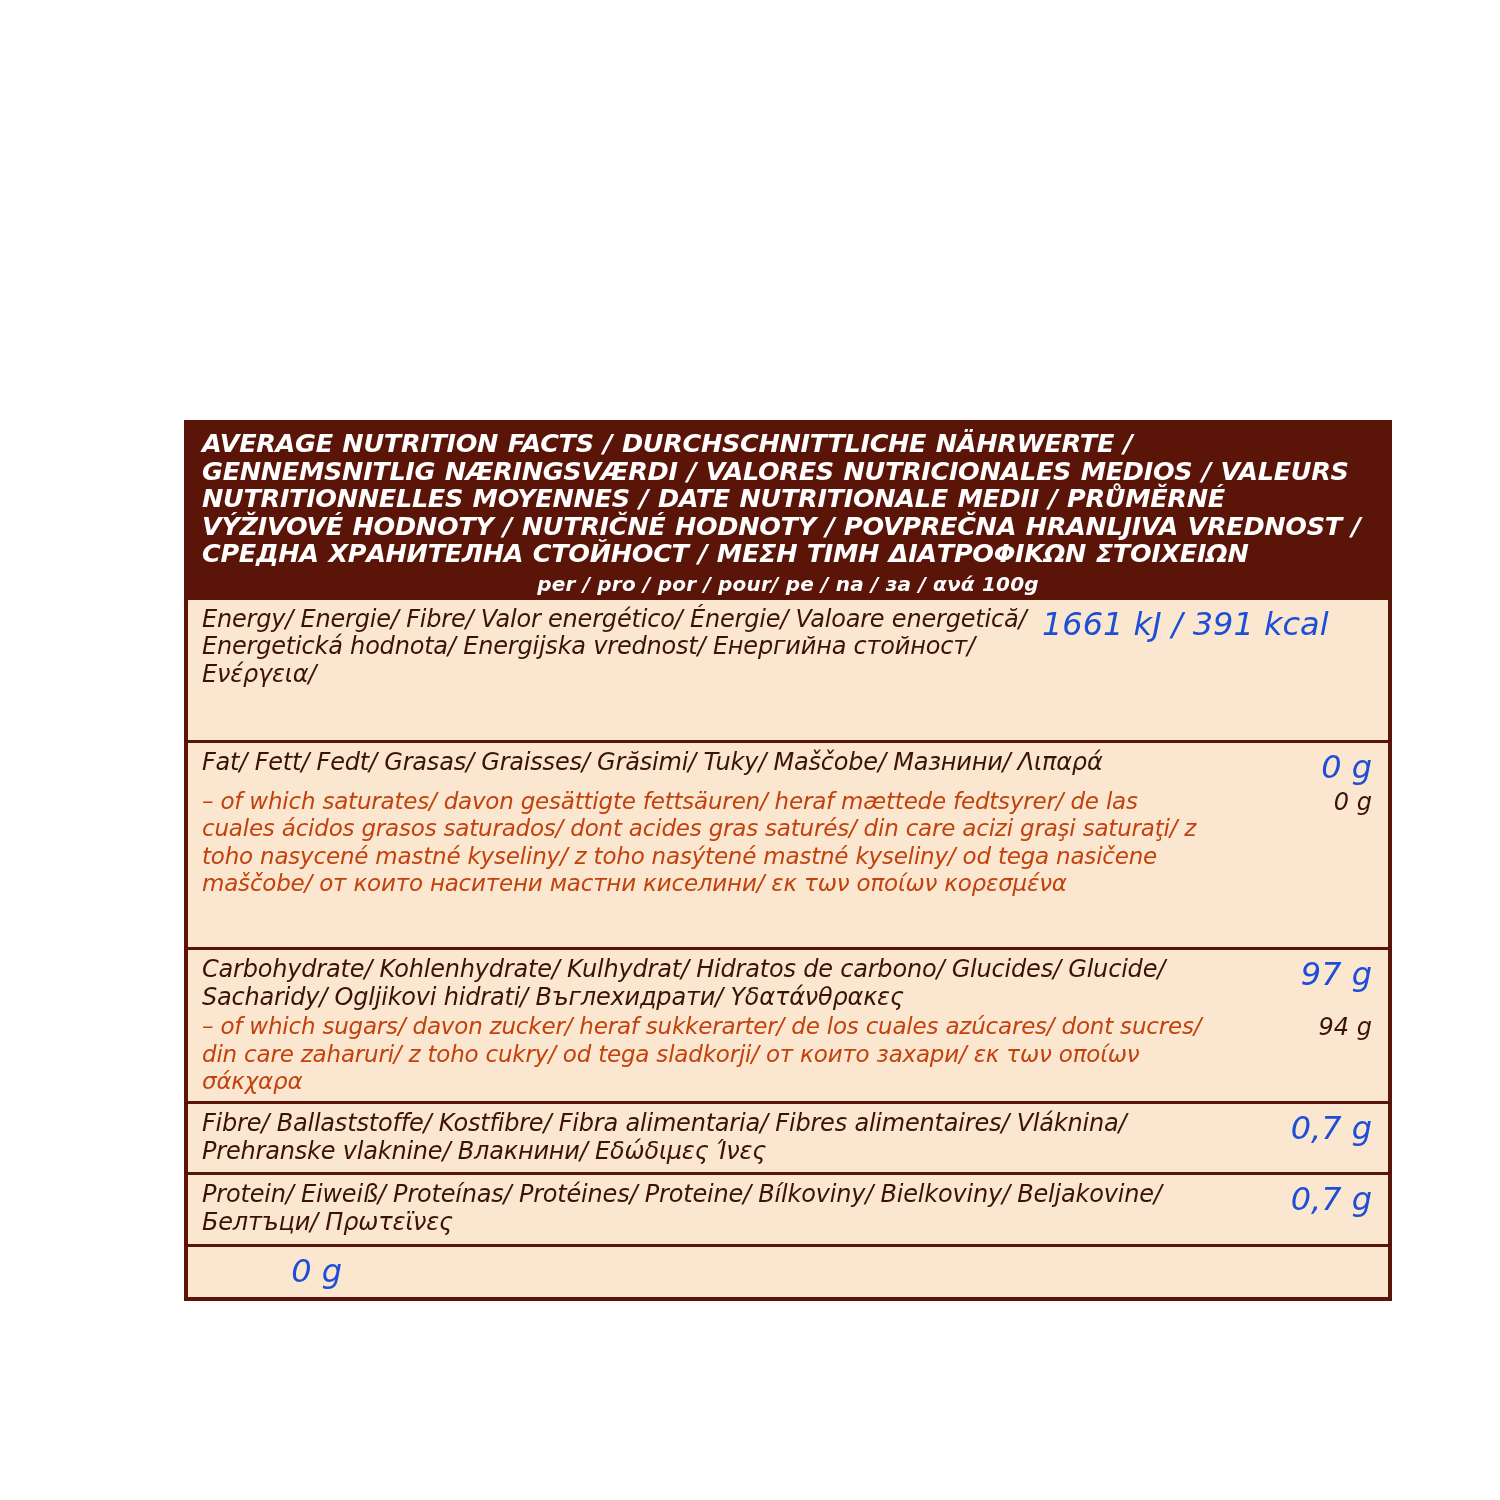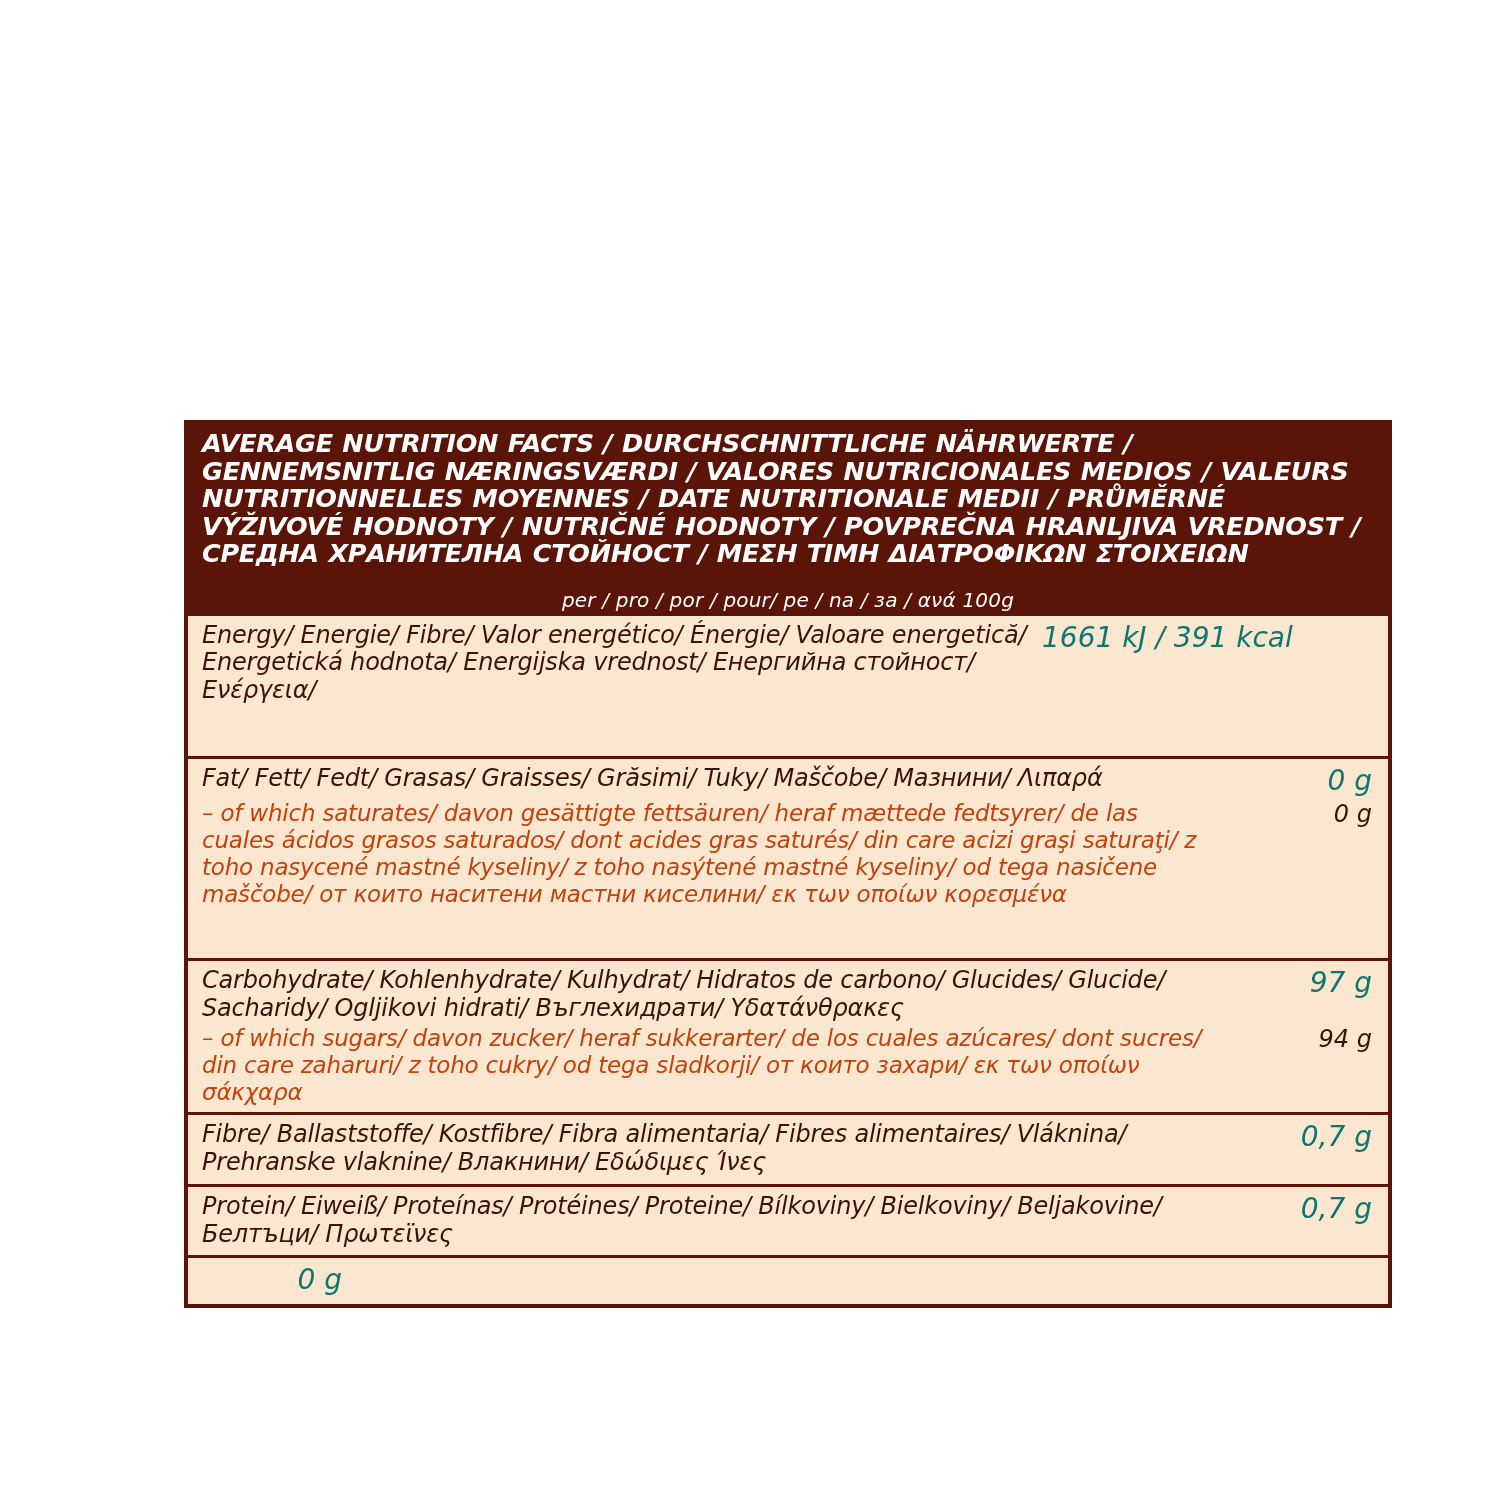--- a/index.html
+++ b/index.html
@@ -42,24 +42,24 @@
     font-size: 25.5px;
     line-height: 1.08;
     letter-spacing: -0.3px;
     text-align: left;
     word-spacing: 1px;
   }
 
   .header-sub {
     font-family: "DejaVu Sans", sans-serif;
     font-style: italic;
-    font-weight: normal;
+    font-weight: bold;
     font-size: 20px;
     text-align: center;
-    margin-top: 20px;
+    margin-top: 4px;
     letter-spacing: 0.2px;
   }
 
   
   .row {
     display: flex;
     align-items: flex-start;
     border-top: 3px solid #5a1508;
     background: #fbe7cf;
   }
@@ -75,23 +75,23 @@
     color: #3b1207;
     letter-spacing: -0.2px;
   }
 
   .row-value {
     flex: 0 0 150px;
     padding: 6px 16px 7px 4px;
     text-align: right;
     font-family: "DejaVu Sans", sans-serif;
     font-style: italic;
-    font-size: 28px;
+    font-size: 32px;
     line-height: 1.16;
-    color: #0f766e;
+    color: #1d4ed8;
     white-space: nowrap;
   }
 
   
   .row-value.wide {
     flex: 0 0 330px;
     text-align: left;
     padding-left: 0;
   }
 

